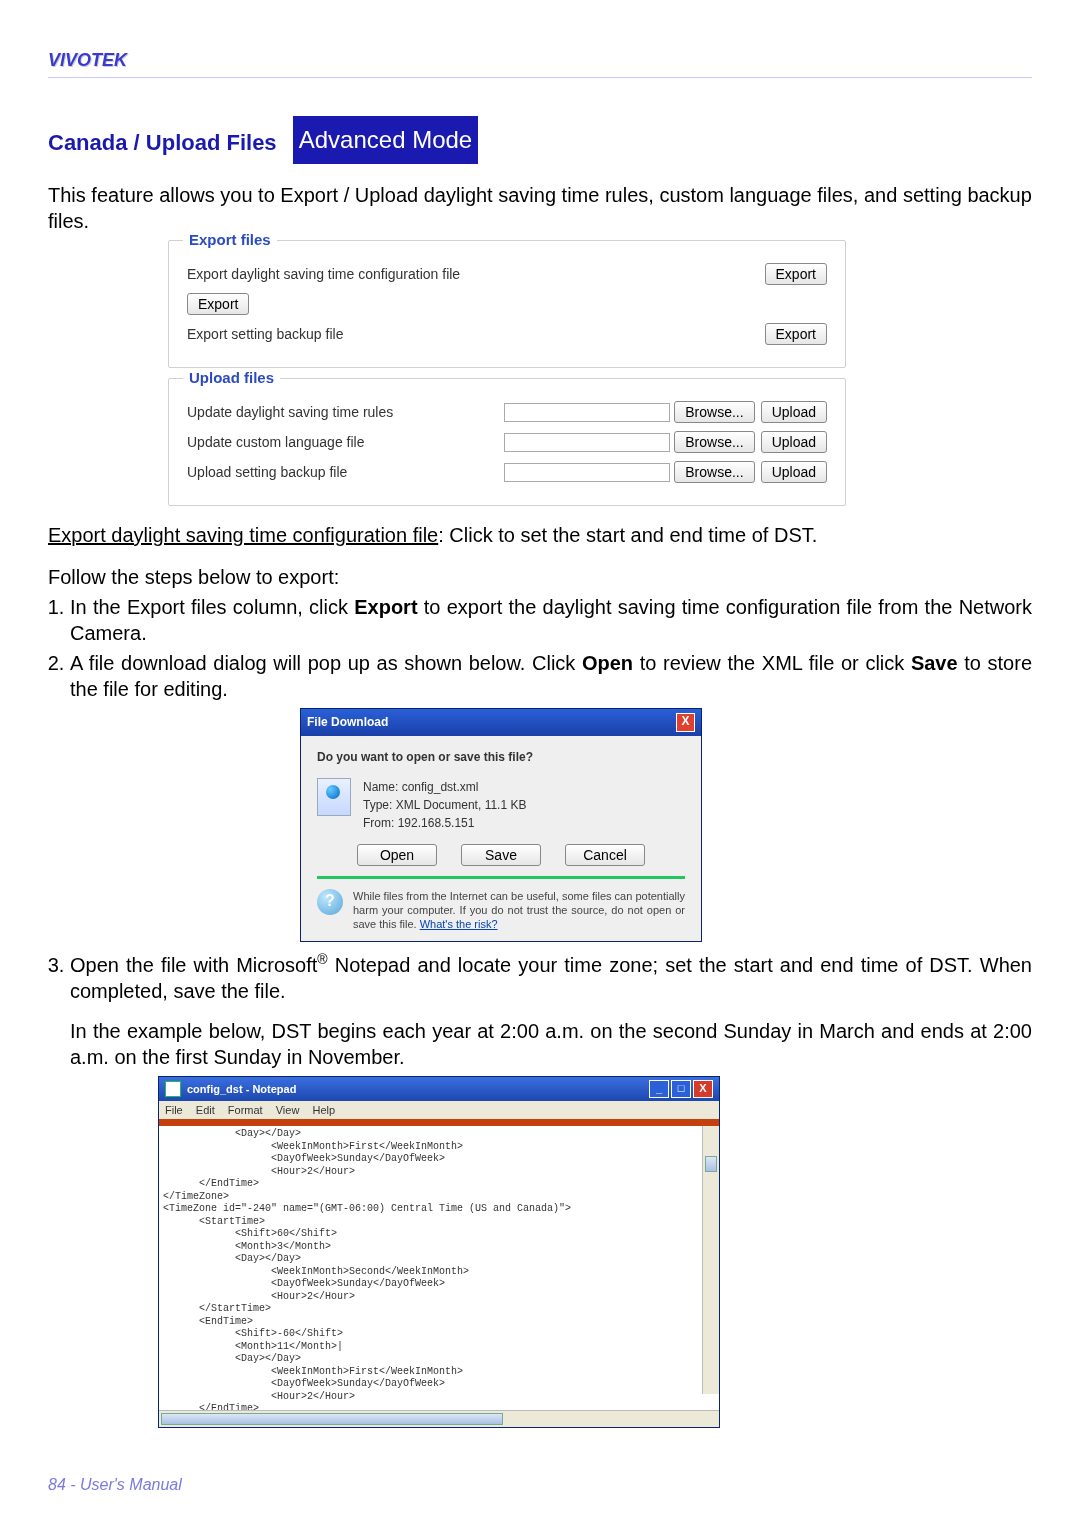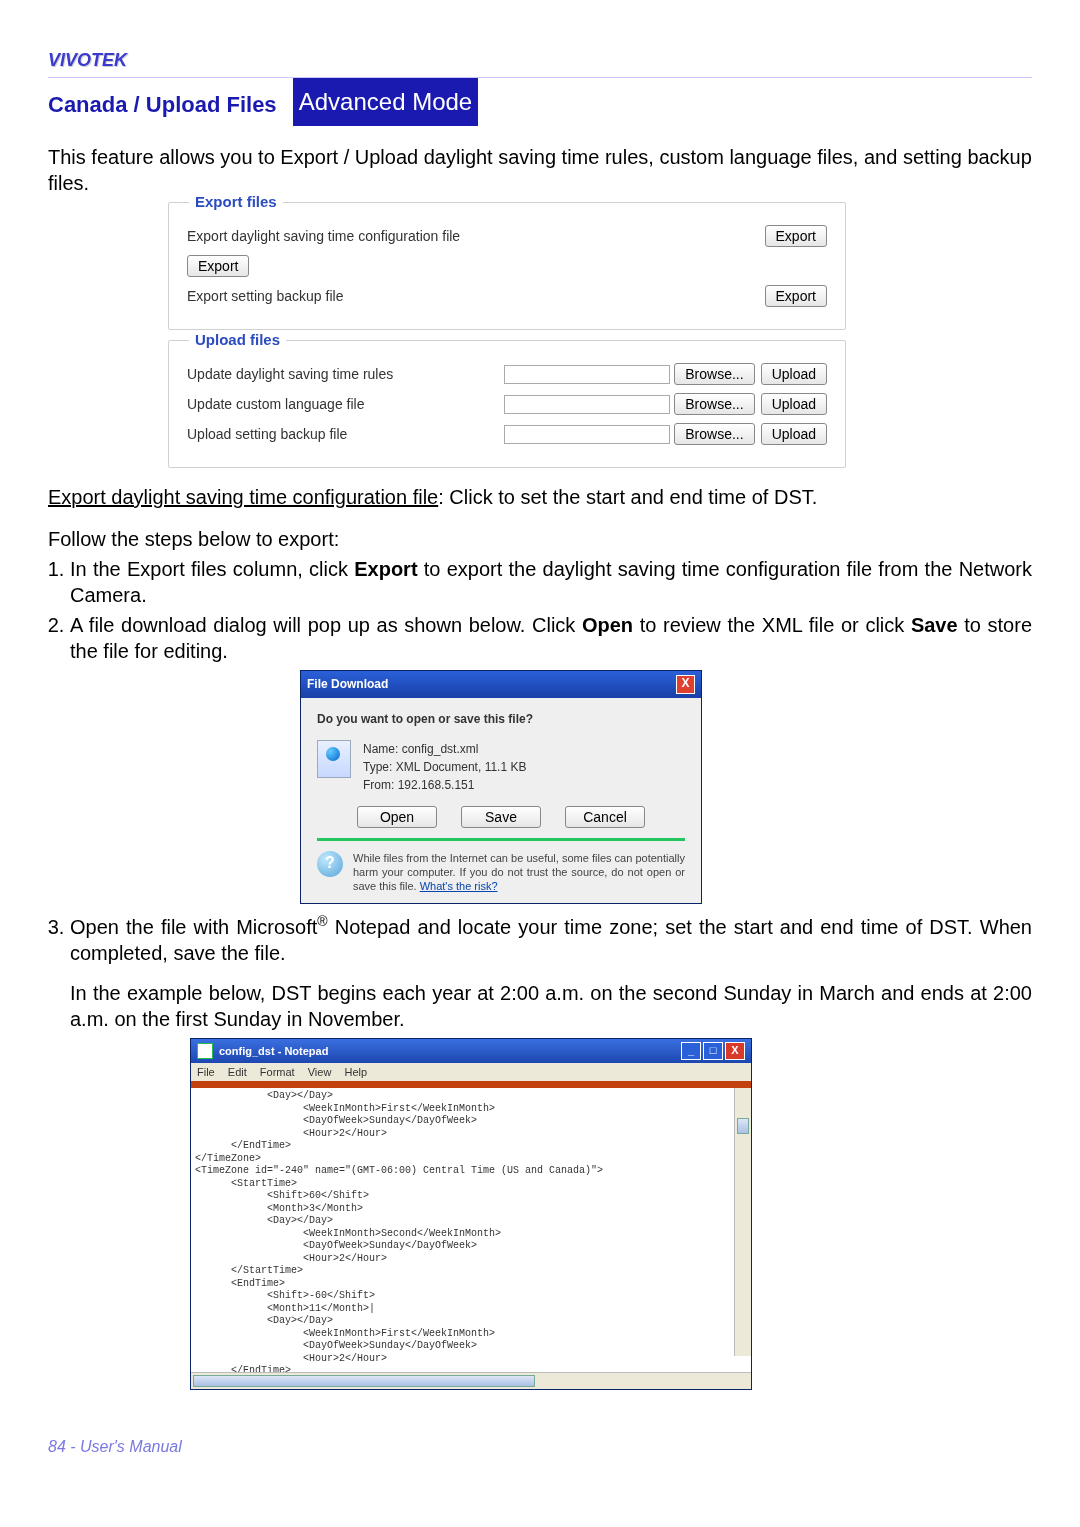--- a/index.html
+++ b/index.html
@@ -10,20 +10,21 @@
   }
   .page {
     padding: 50px 48px 40px 48px;
     box-sizing: border-box;
   }
   .brandbar {
     display: flex;
     align-items: center;
     border-bottom: 1px solid #c9c9ff;
     padding-bottom: 6px;
+    margin-bottom: 38px;
   }
   .brand {
     font-size: 18px;
     font-weight: bold;
     font-style: italic;
     color: #3a3ad0;
     text-shadow: 1px 1px 0 #ccc;
   }
   .sect-title {
     font-size: 22px;
@@ -54,21 +55,21 @@
     border-radius: 2px;
     margin: 6px 0 10px 120px;
     padding: 14px 18px 14px 18px;
     position: relative;
     width: 640px;
     clear: right;
   }
   .panel .legend {
     position: absolute;
     top: -10px;
-    left: 20px;
+    left: 14px;
     background: #fff;
     padding: 0 6px;
     color: #2b4bbf;
     font-weight: bold;
     font-size: 15px;
   }
   .row {
     display: flex;
     align-items: center;
     margin: 8px 0;
@@ -163,21 +164,21 @@
   }
   .warn-icon::after{
     content:"?";
     position:absolute; top:2px; left:8px;
     color:#fff; font-weight:bold; font-size:16px;
   }
   .risk-link { color: #0645ad; text-decoration: underline; cursor:pointer;}
   
   .np {
     width: 560px;
-    margin: 6px 0 0 120px;
+    margin: 6px 0 0 88px;
     border: 1px solid #0a246a;
     font-size: 11px;
   }
   .np-title {
     background: linear-gradient(#3a6fe0,#1d47b0);
     color: #fff;
     font-weight: bold;
     padding: 3px 6px;
     display:flex; align-items:center;
   }

